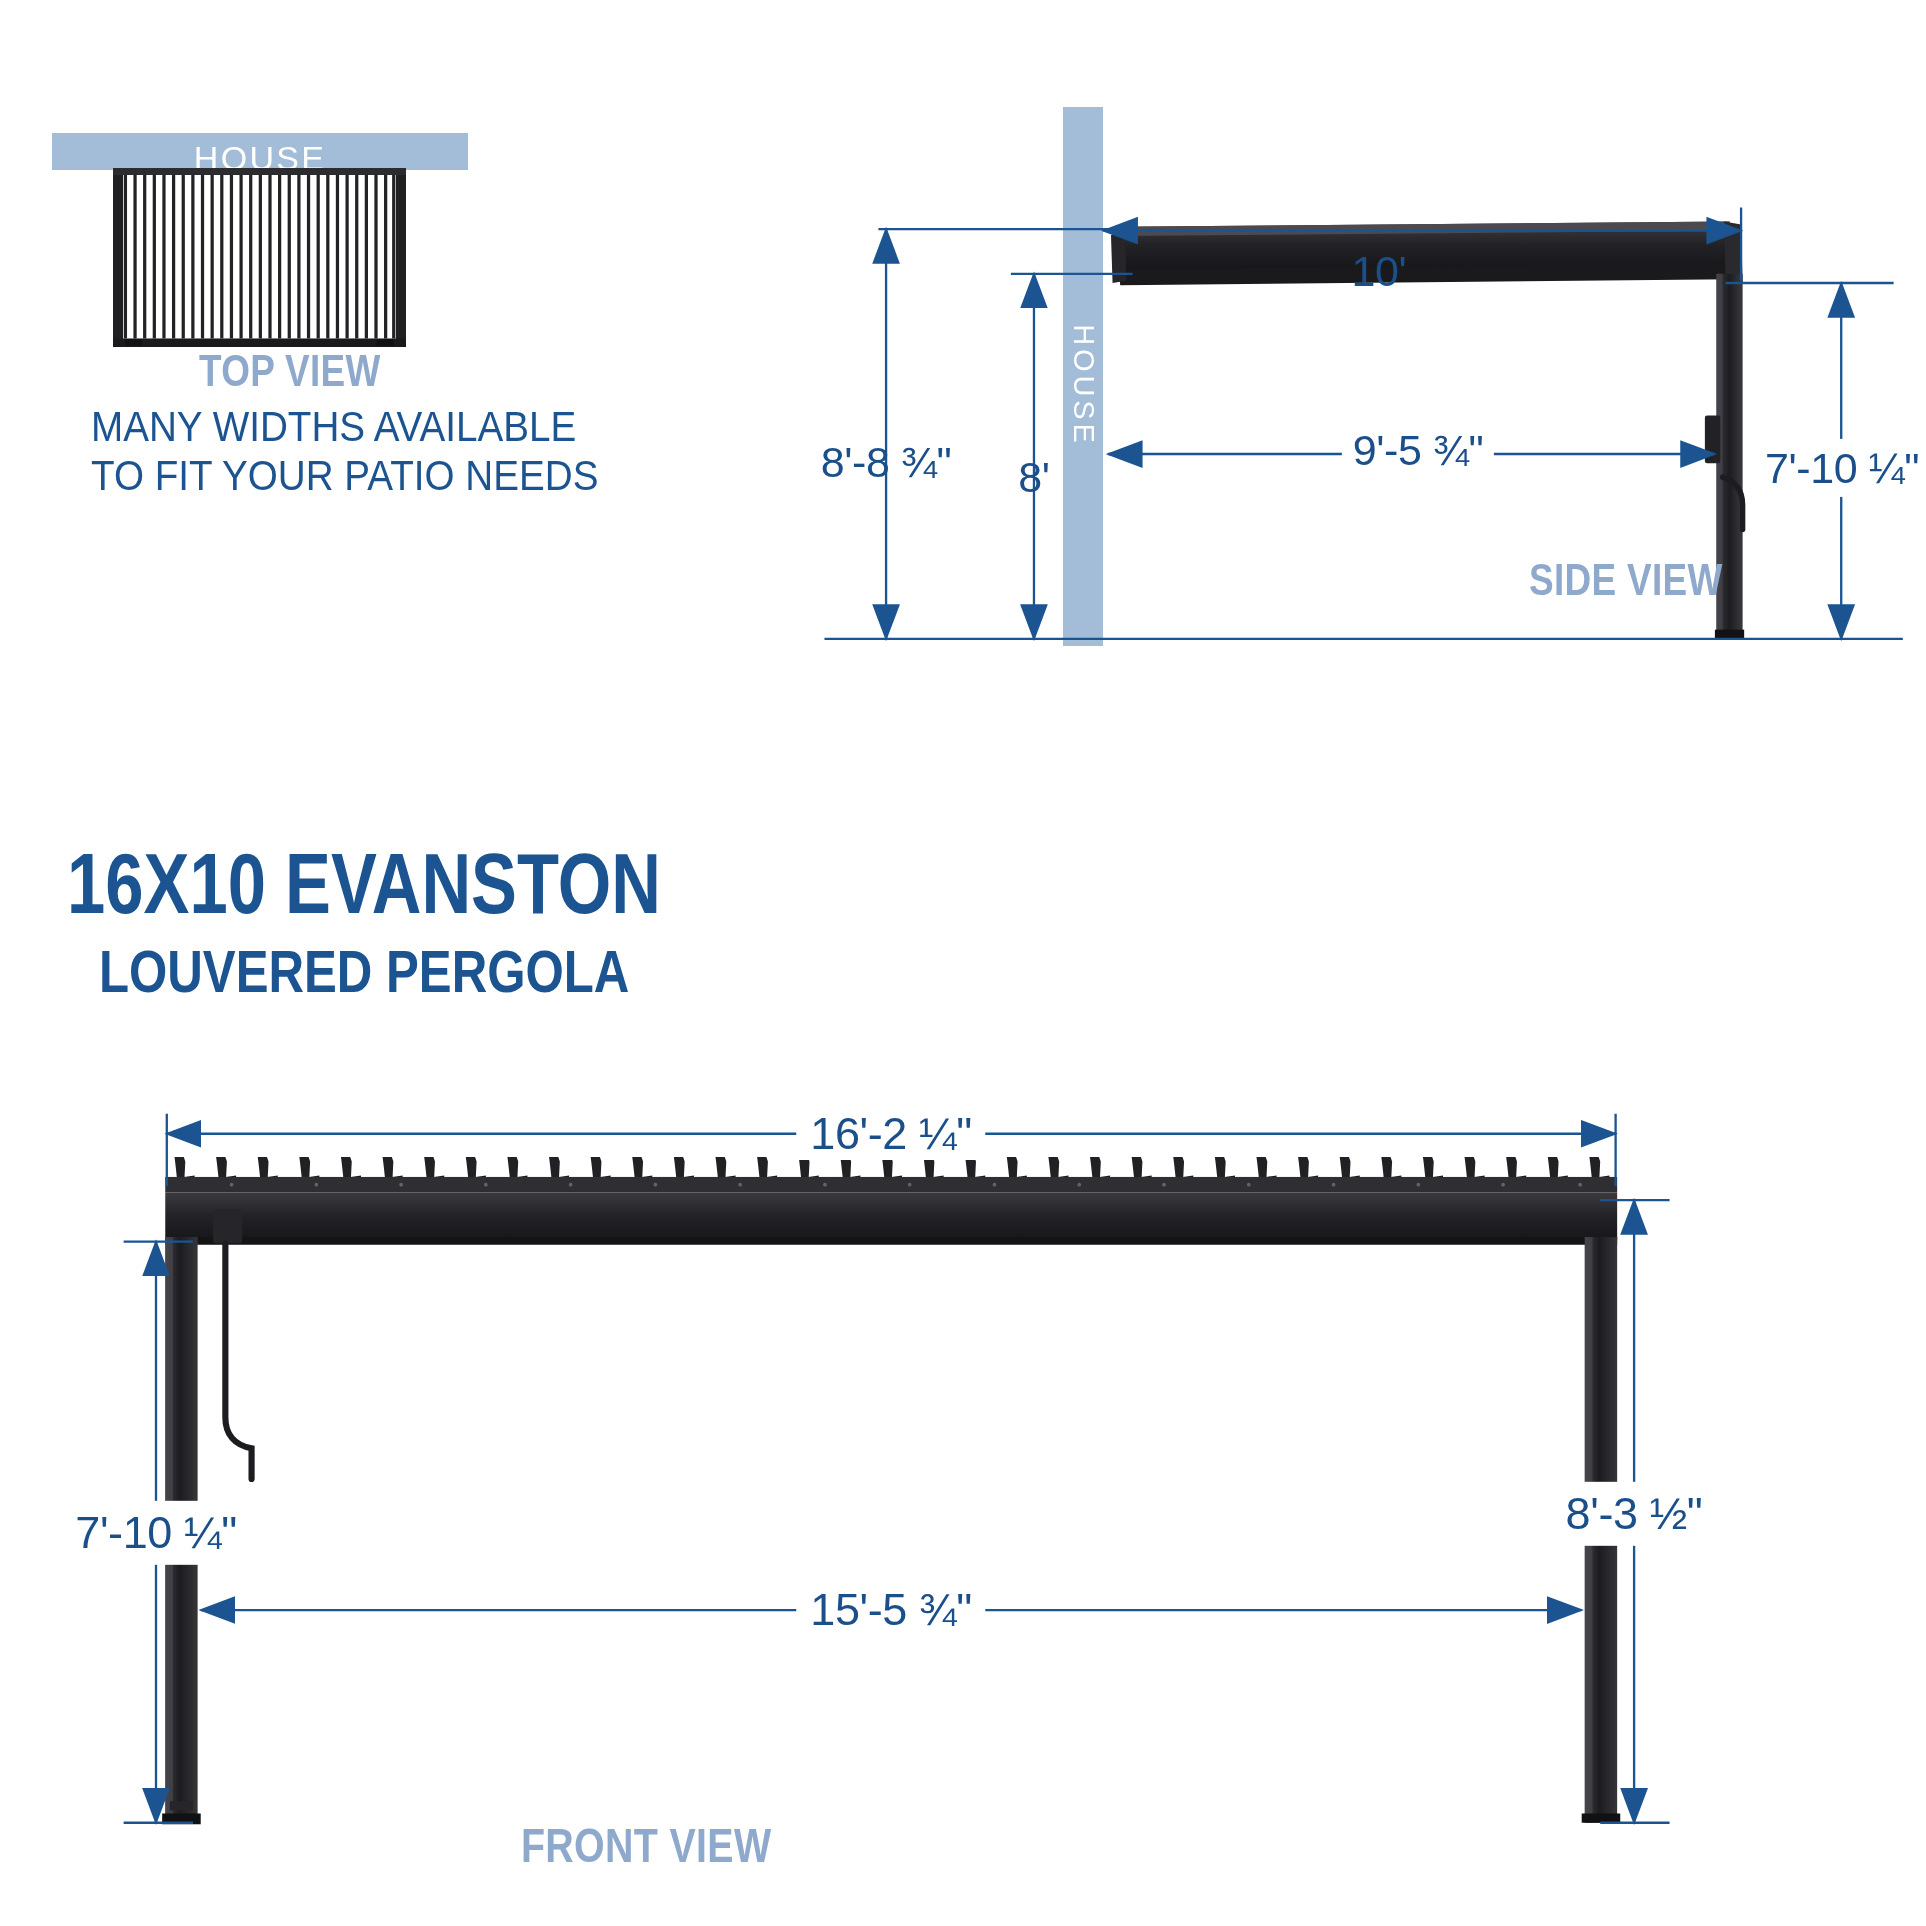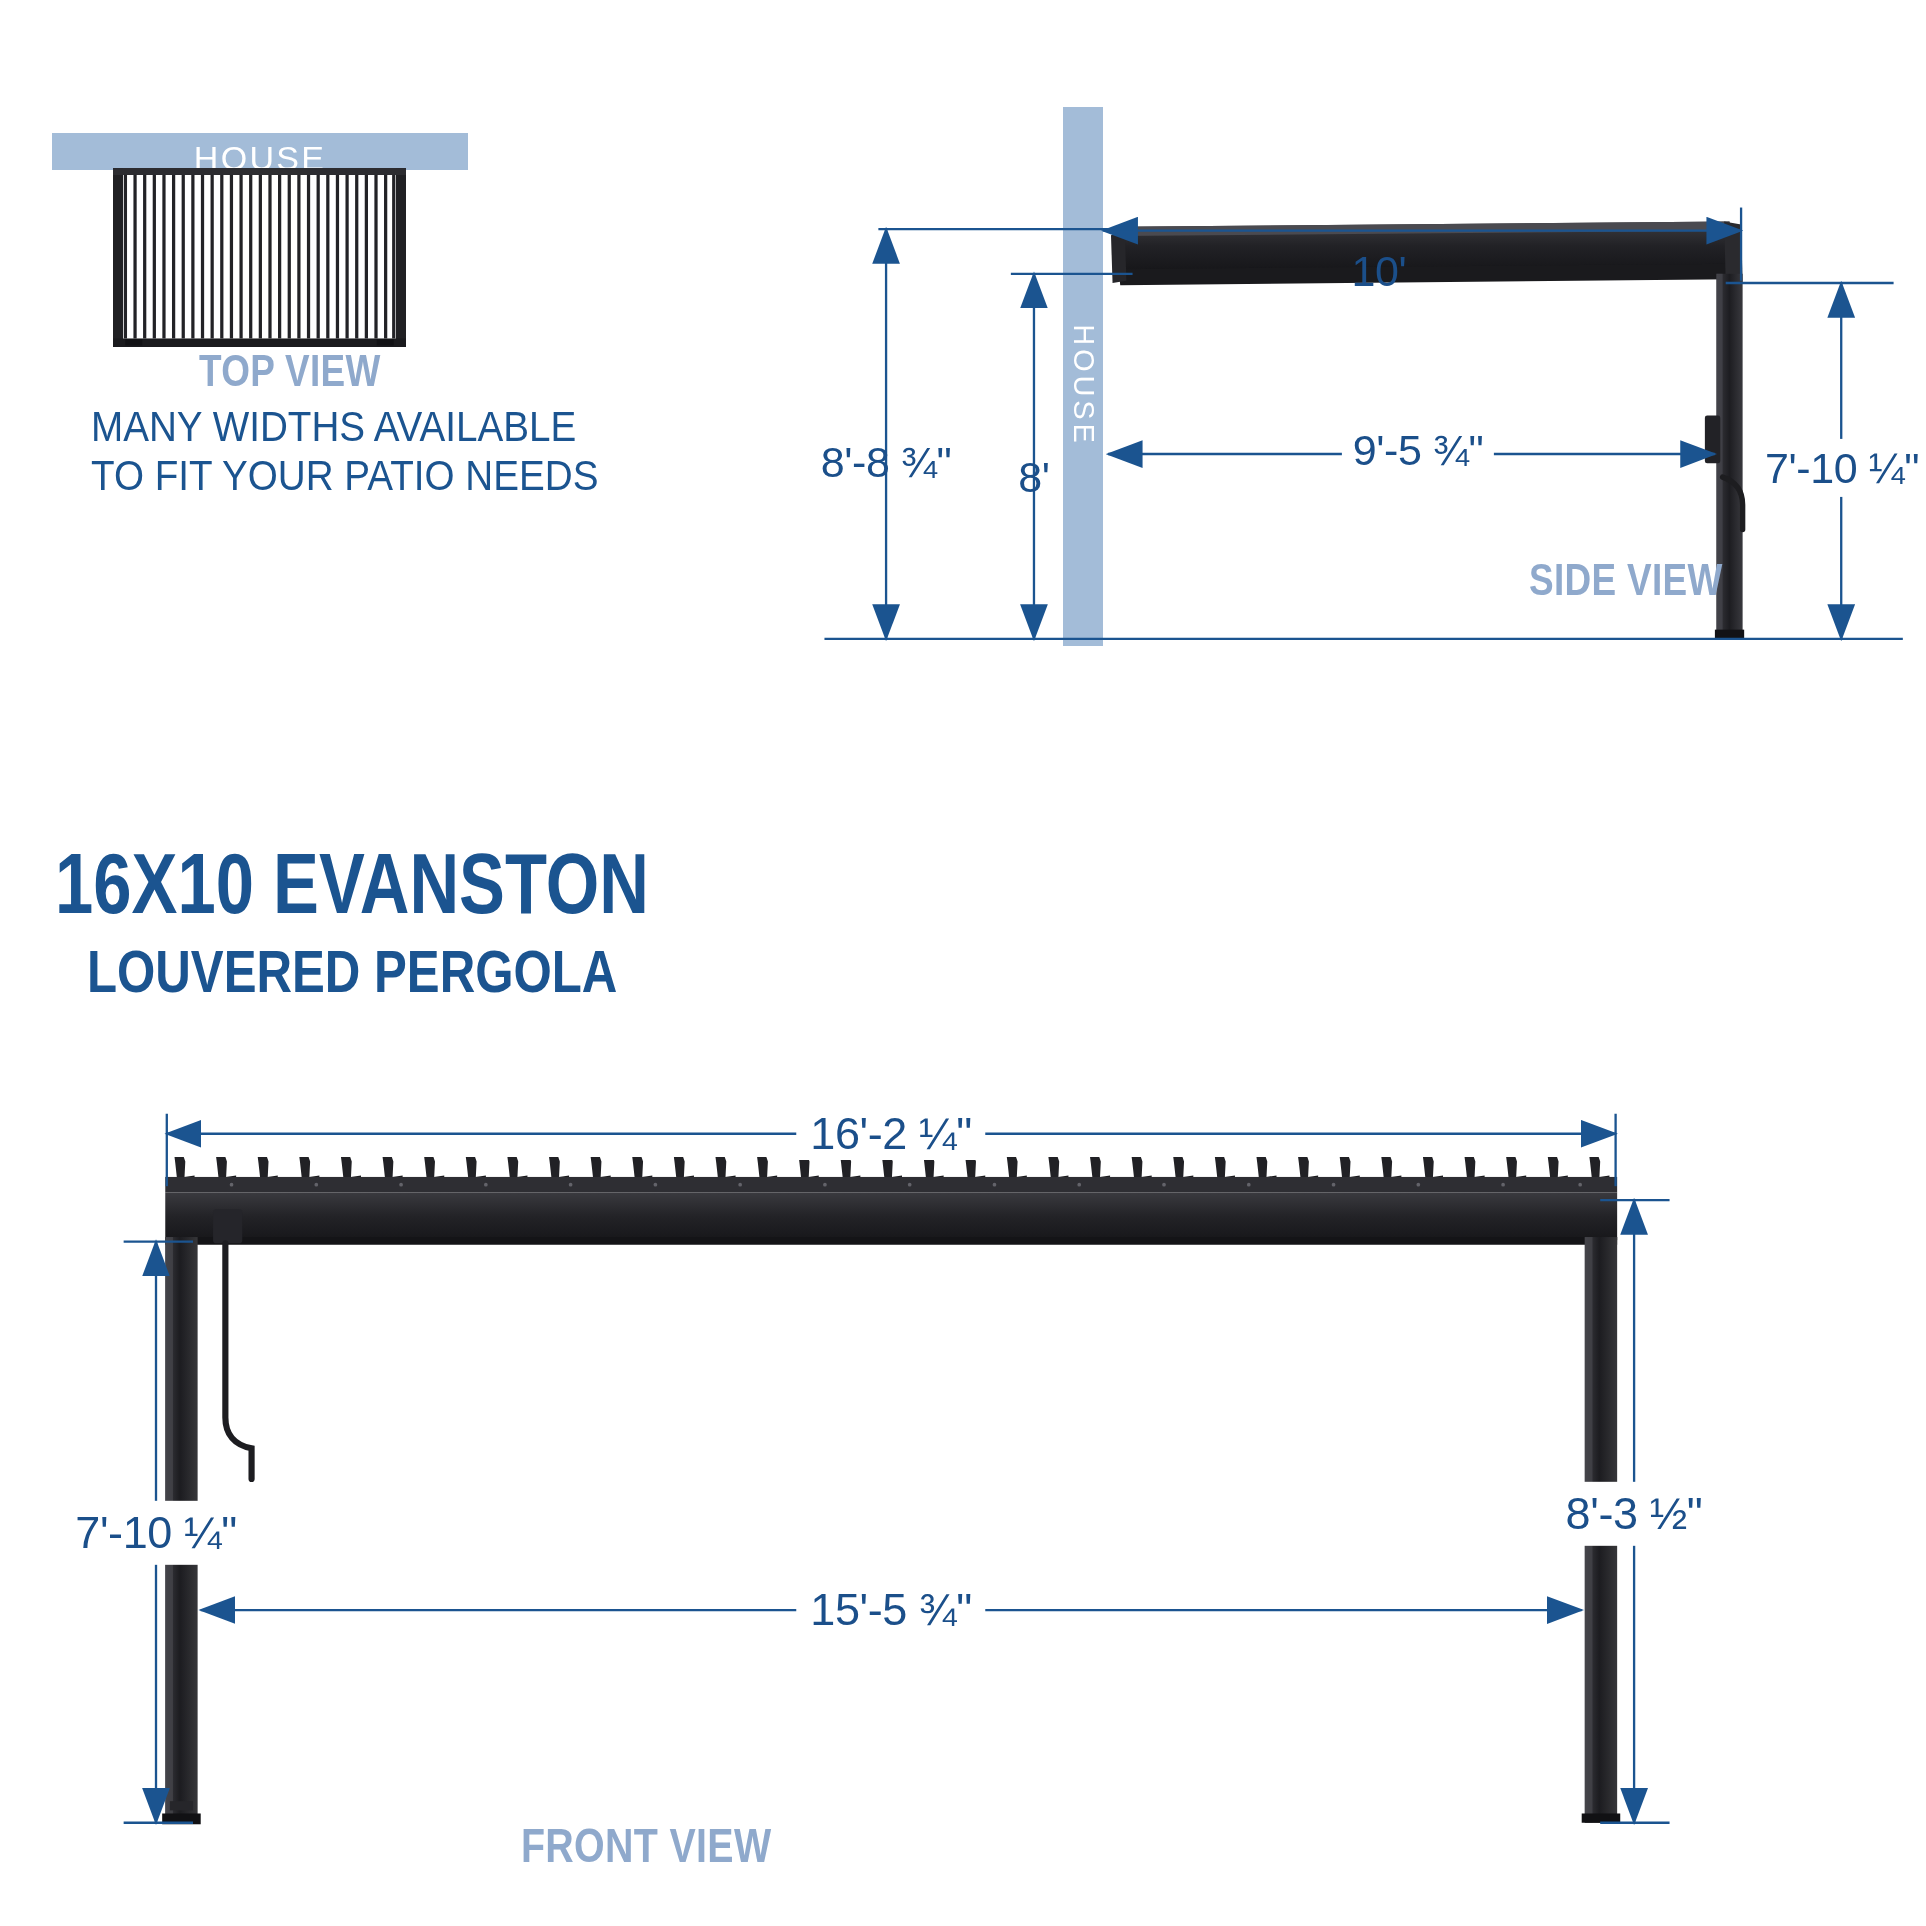--- a/index.html
+++ b/index.html
@@ -133,21 +133,21 @@
     <rect x="16" y="222" width="22" height="8" fill="#111114"></rect>
     <rect x="342" y="222" width="22" height="8" fill="#111114"></rect>
   </svg>
 
   <div class="abs viewlabel nosel" style="left:199px;top:345px;font-size:45px;">TOP VIEW</div>
 
   <div class="abs tagline nosel" style="left:91px;top:401px;">MANY WIDTHS AVAILABLE</div>
   <div class="abs tagline nosel" style="left:91px;top:450px;">TO FIT YOUR PATIO NEEDS</div>
 </div>
 
-<div class="abs" style="left:4px;top:0;width:848px;height:1079px;">
+<div class="abs" style="left:16px;top:0;width:848px;height:1079px;">
   <div class="abs title-main nosel" style="left:51px;top:840px;">16X10 EVANSTON</div>
   <div class="abs title-sub nosel" style="left:83px;top:942px;">LOUVERED PERGOLA</div>
 </div>
 
 <div class="abs" style="left:809px;top:92px;width:1117px;height:848px;">
 
   <div class="abs house-band" style="left:254px;top:15.4px;width:40px;height:539px;"></div>
   <div class="abs nosel" style="left:216px;top:270px;width:116px;height:46px;display:flex;align-items:center;justify-content:center;">
     <div class="house-text-v">HOUSE</div>
   </div>

